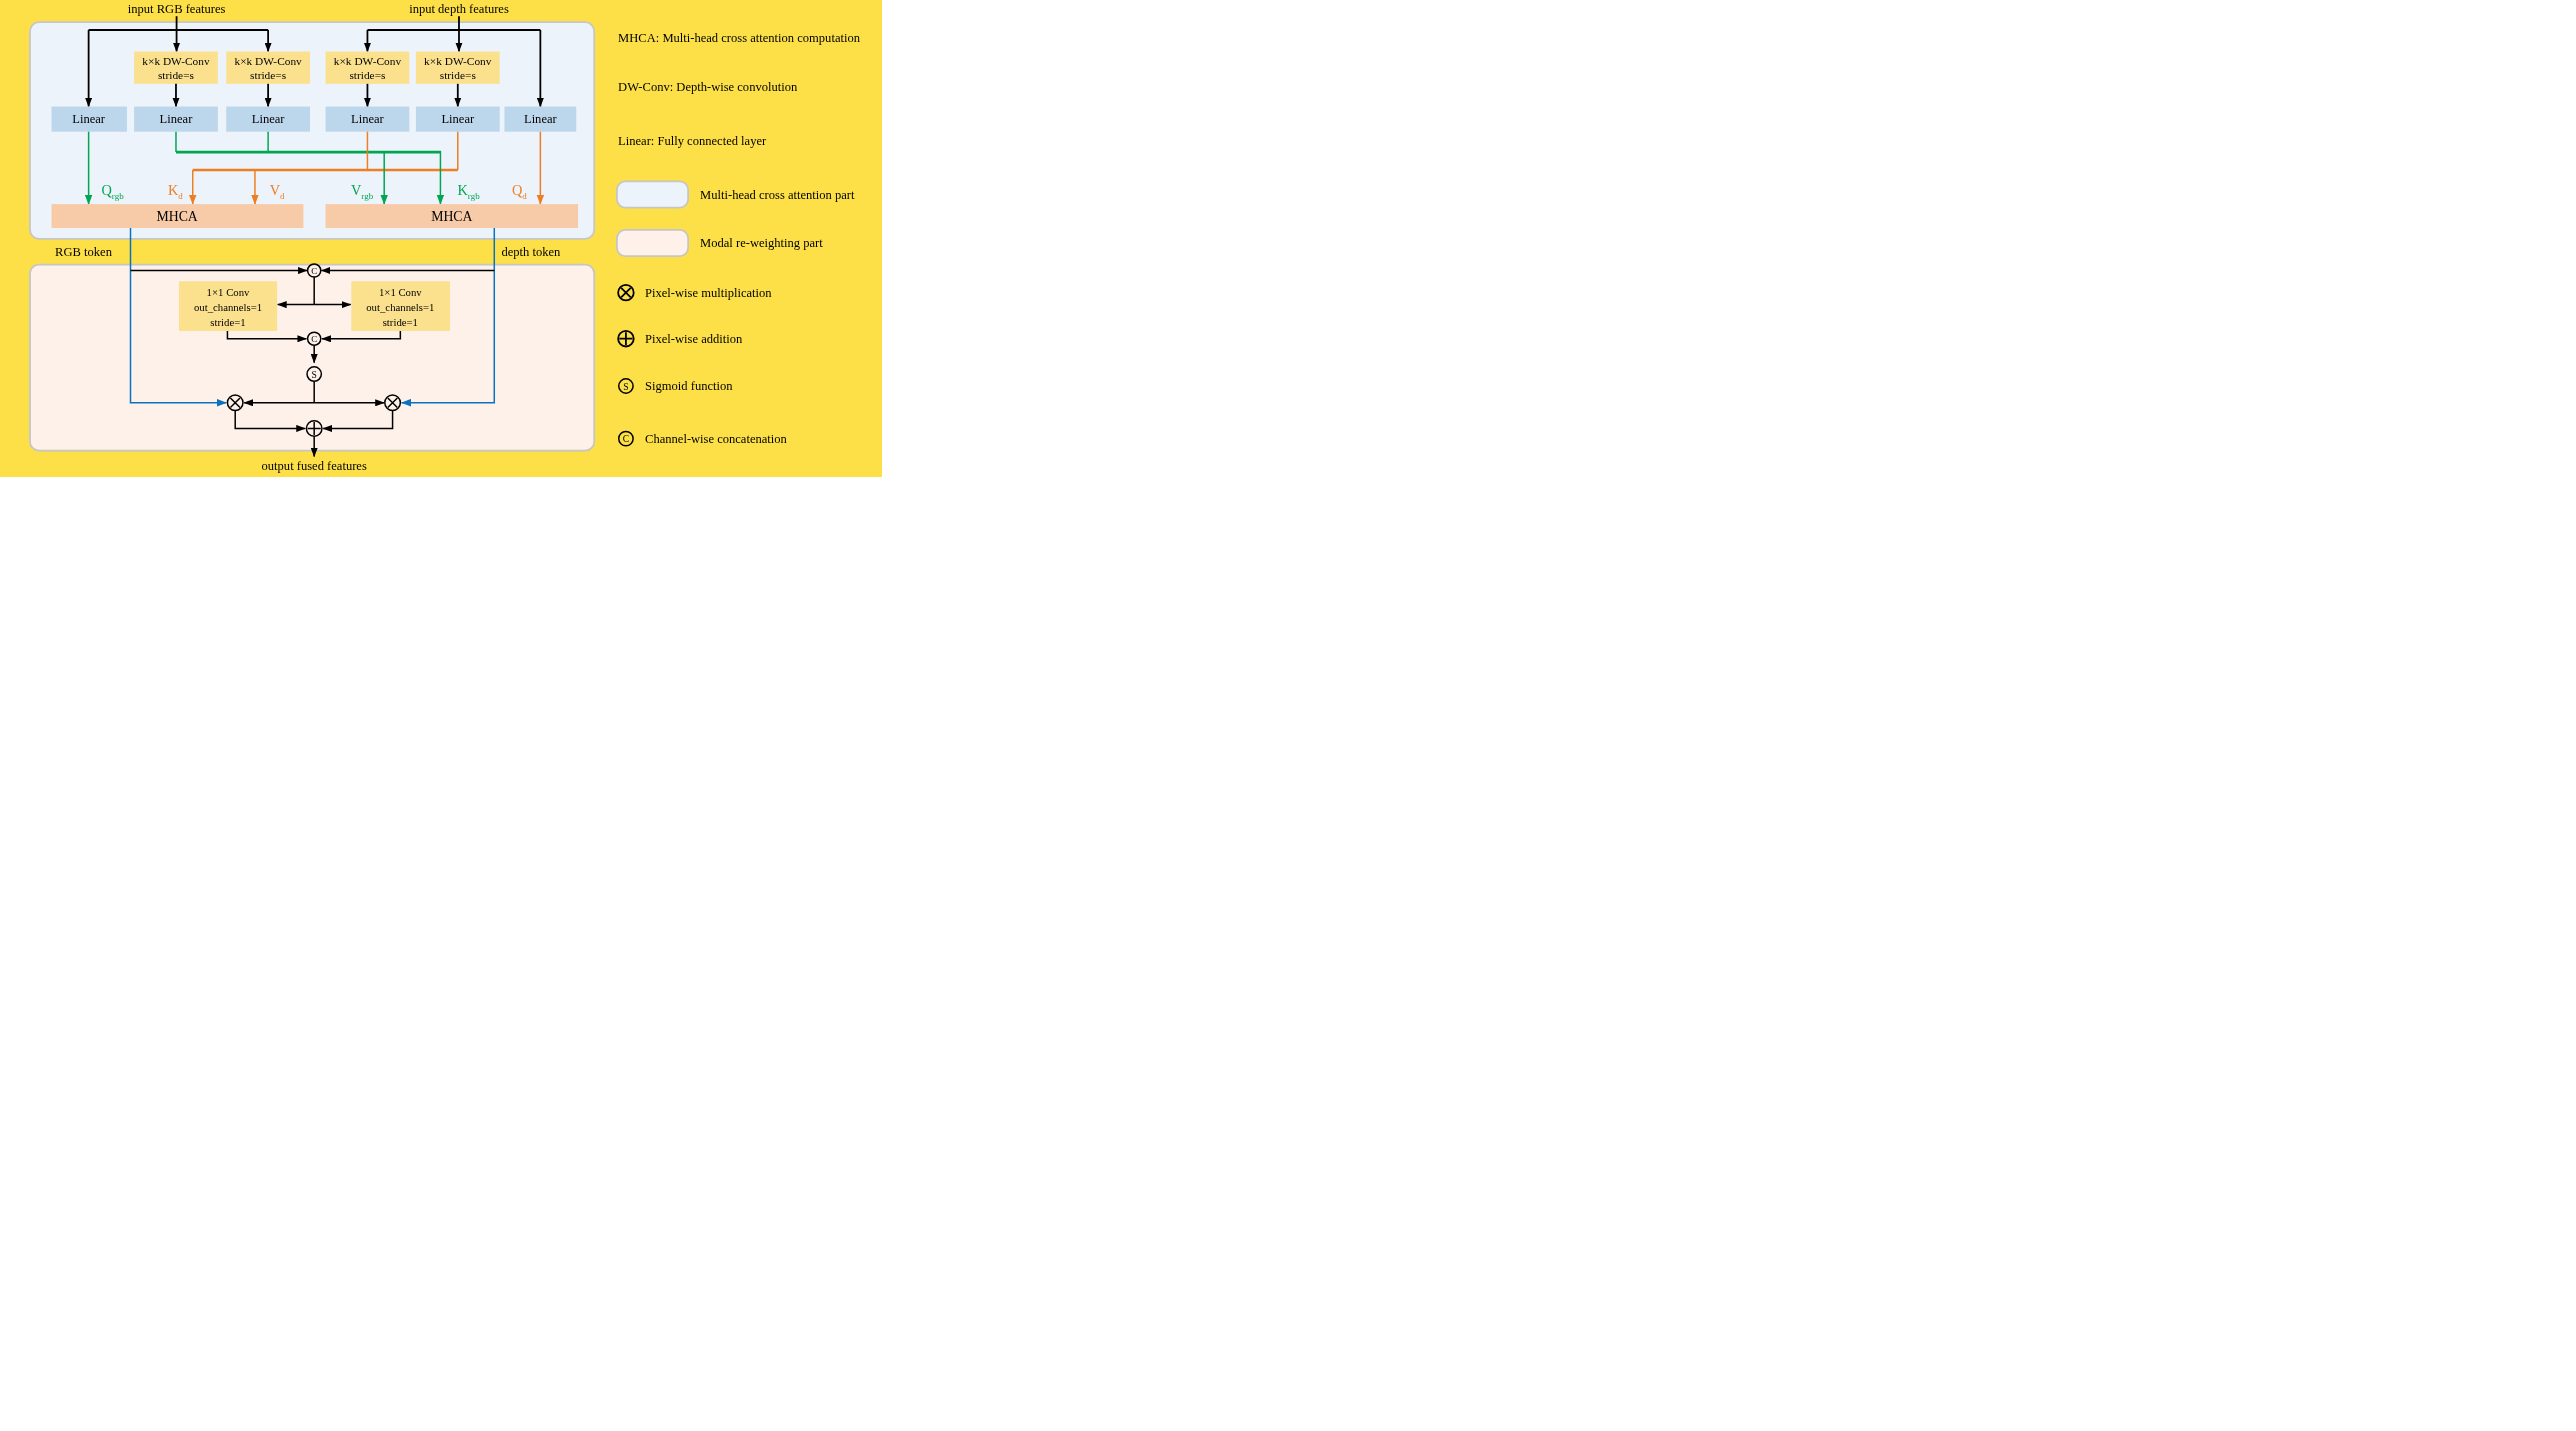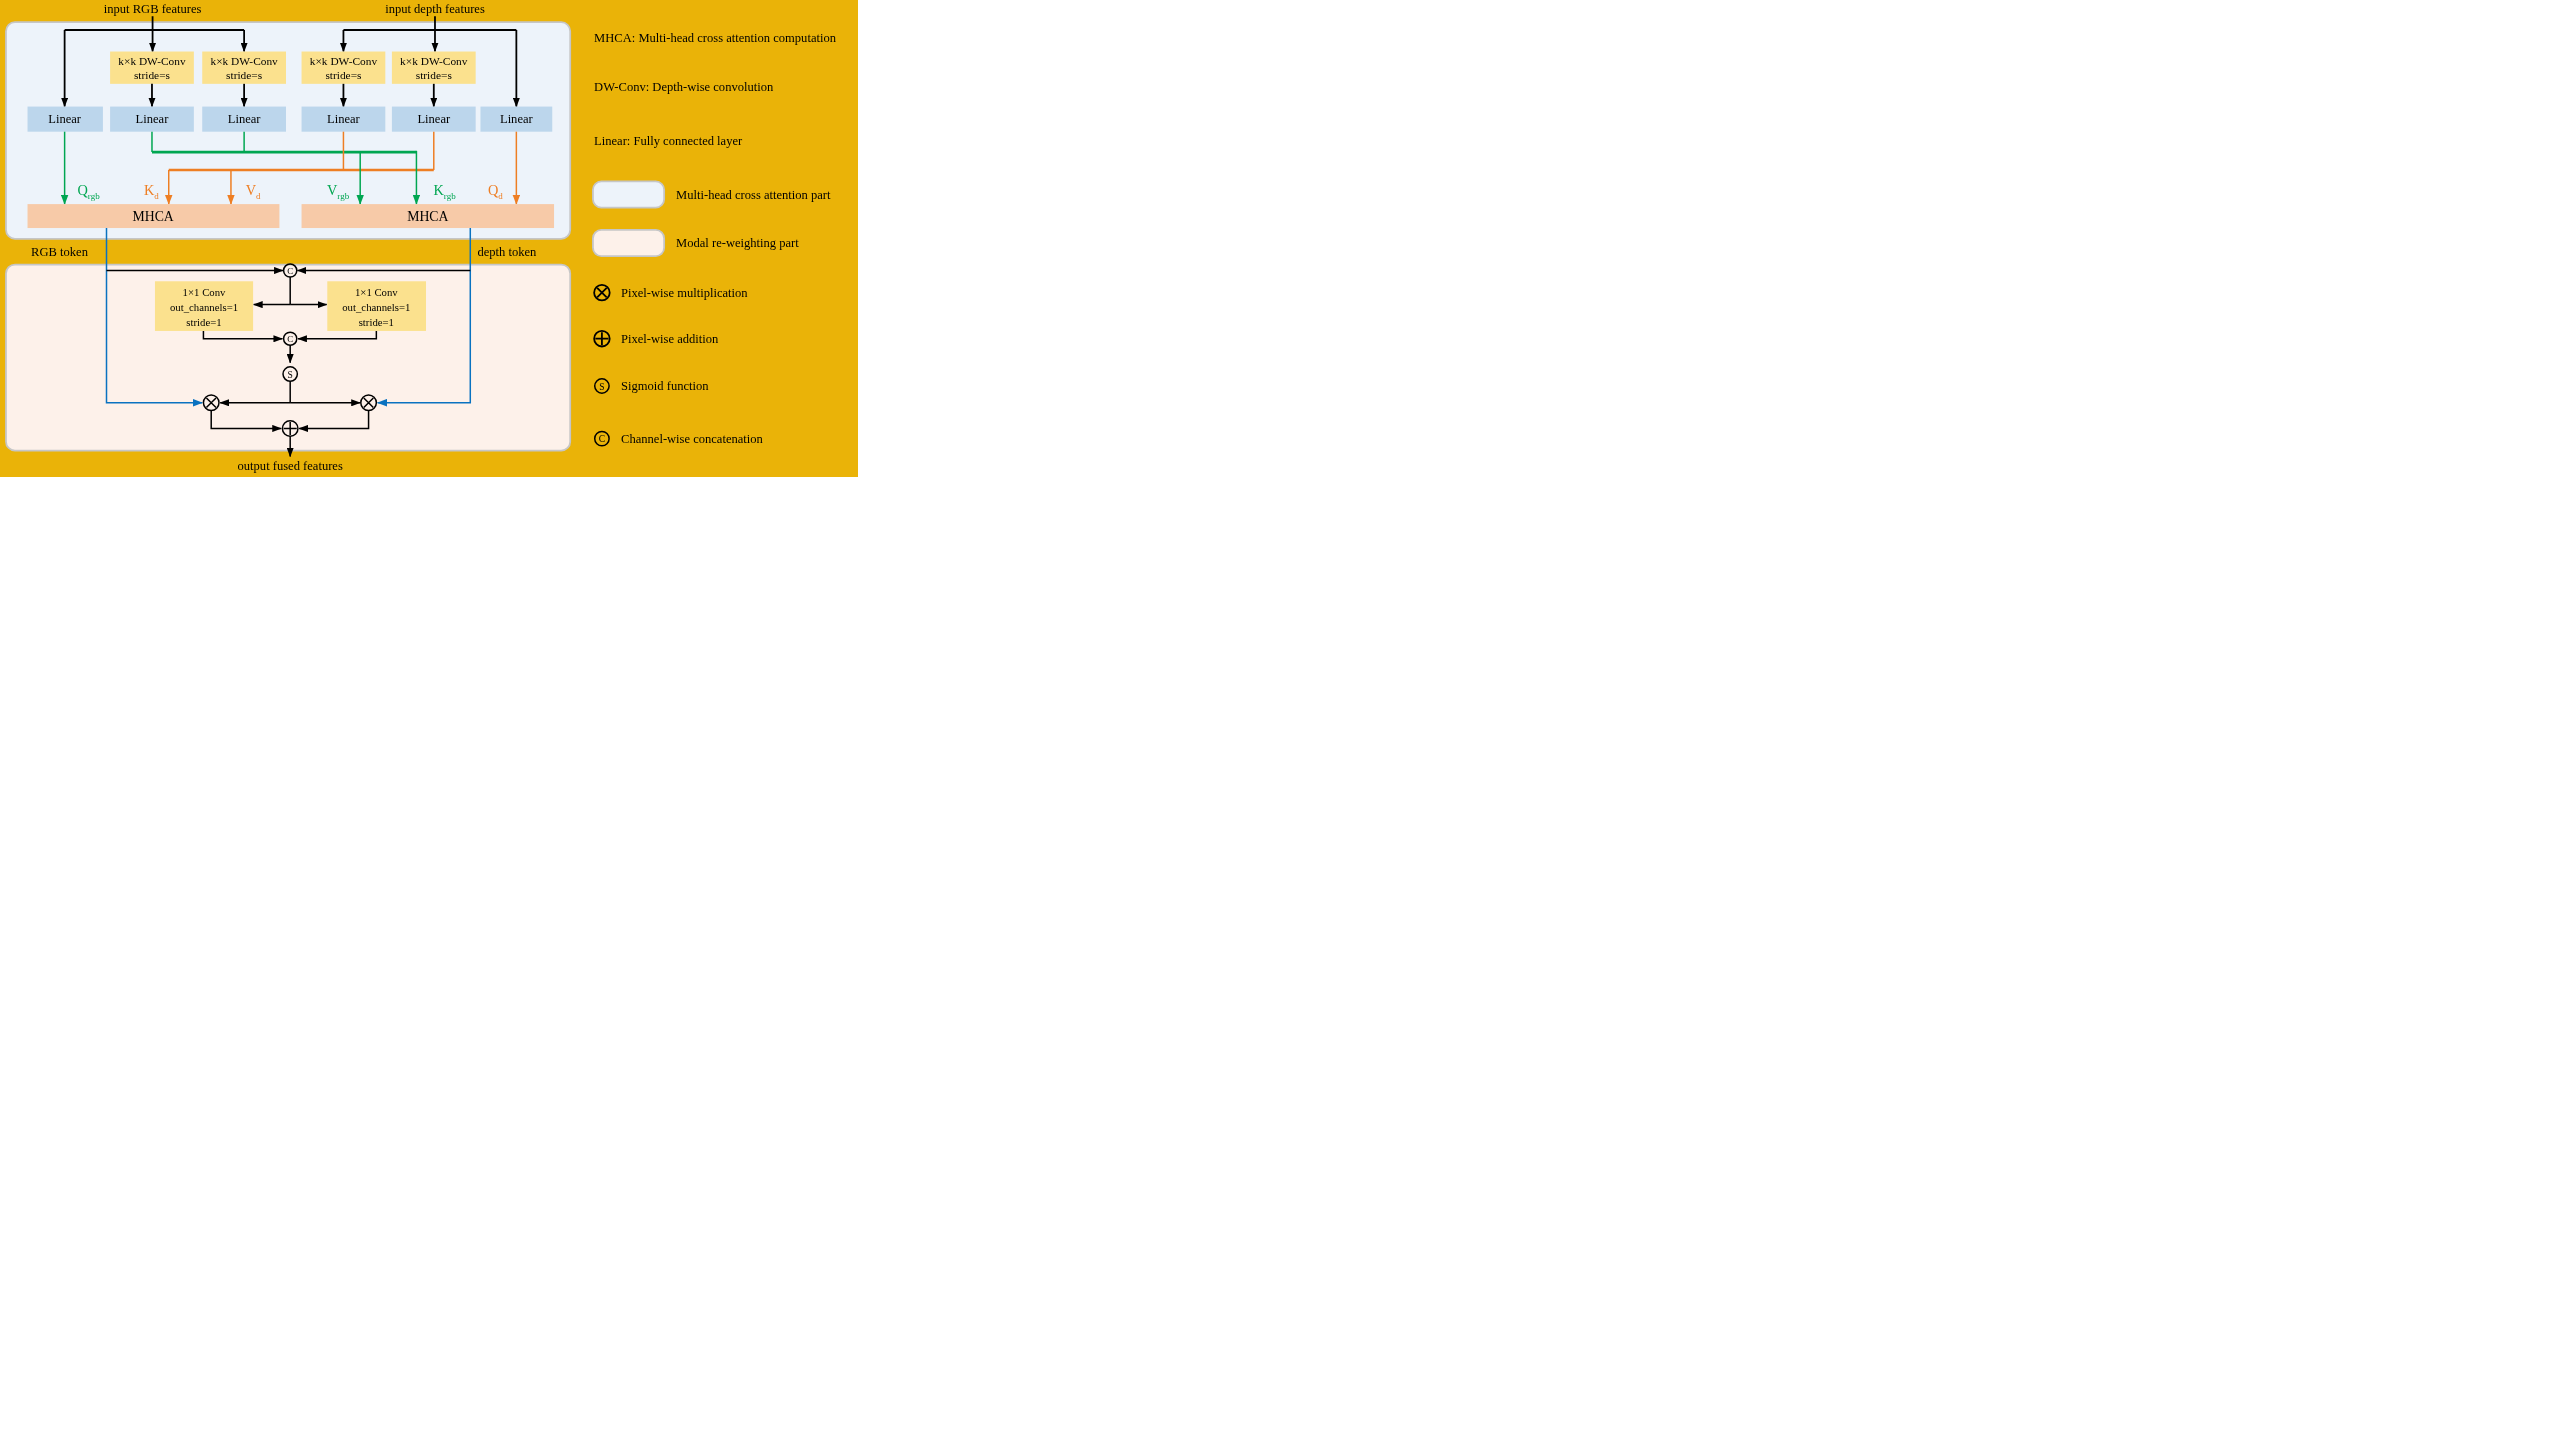--- a/index.html
+++ b/index.html
@@ -1,16 +1,16 @@
 <!DOCTYPE html>
 <html style="--black: #000000; --green: #00a651; --orange: #ee7e23; --blue: #0a72c0; --panel_blue: #edf3fa; --panel_peach: #fdf1ea; --panel_border: #c6c6c6; --box_yellow: #fbe18e; --box_blue: #bcd6ec; --box_peach: #f7caa8;font-size:9.6px"><head>
 <meta charset="utf-8">
 <style>
   html,body{margin:0;padding:0;background:#fff;}
-  .canvas{position:relative;width:858px;height:477px;background:#eab308;overflow:hidden;}
+  .canvas{position:relative;width:858px;height:477px;background:#fde047;overflow:hidden;padding-left:24px;}
   svg{display:block;}
   svg text{font-family:"Liberation Serif","DejaVu Serif",serif;fill:var(--black,#000);}
   .t-mid{text-anchor:middle;}
   .t-start{text-anchor:start;}
 </style>
 </head>
 <body>
 
 <div class="canvas">
 <svg viewBox="0 0 1434 797" width="858" height="477">

